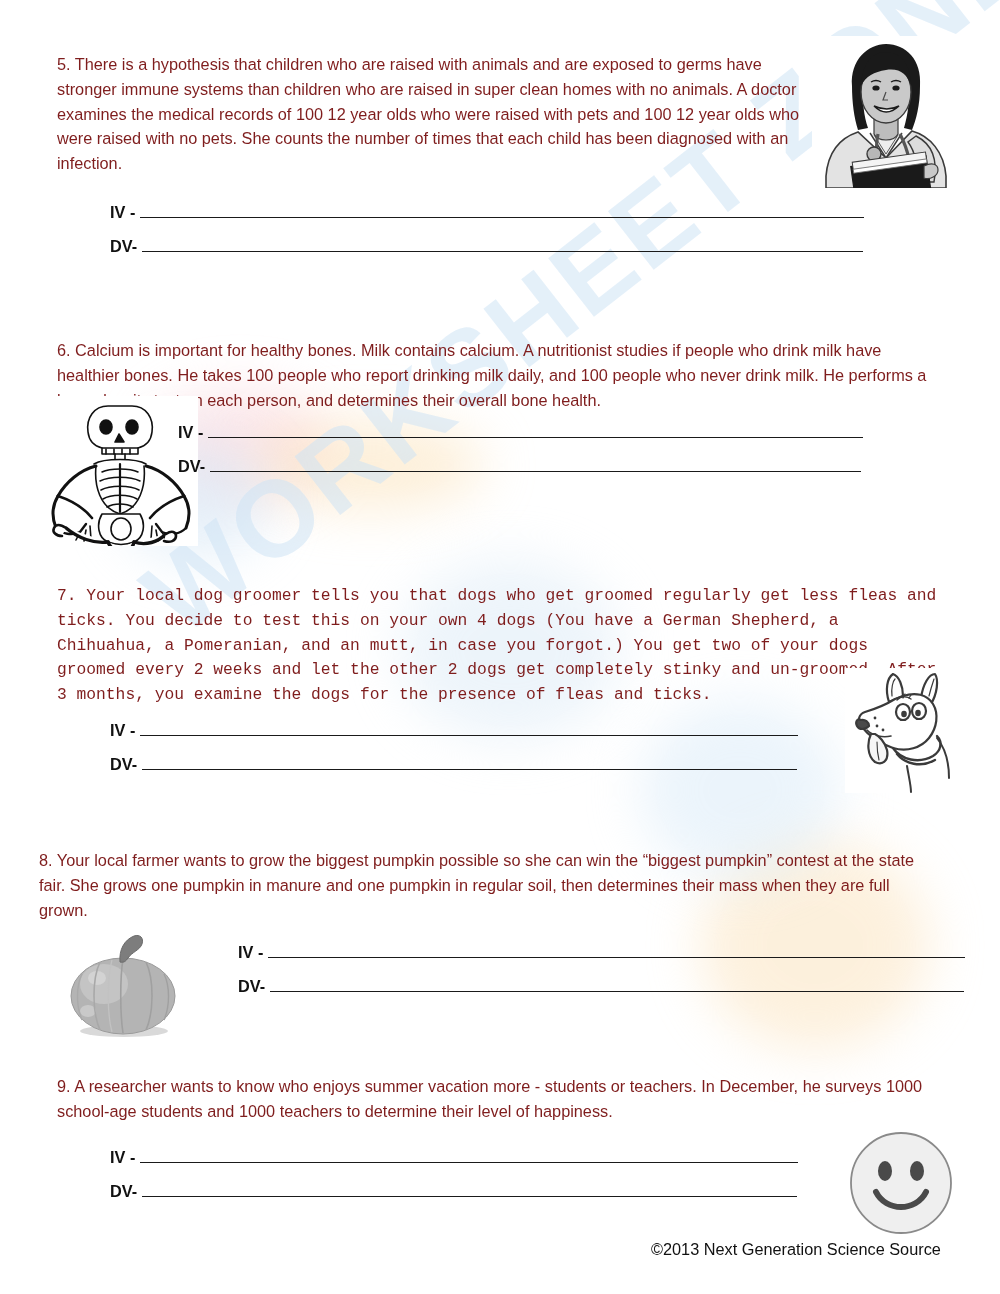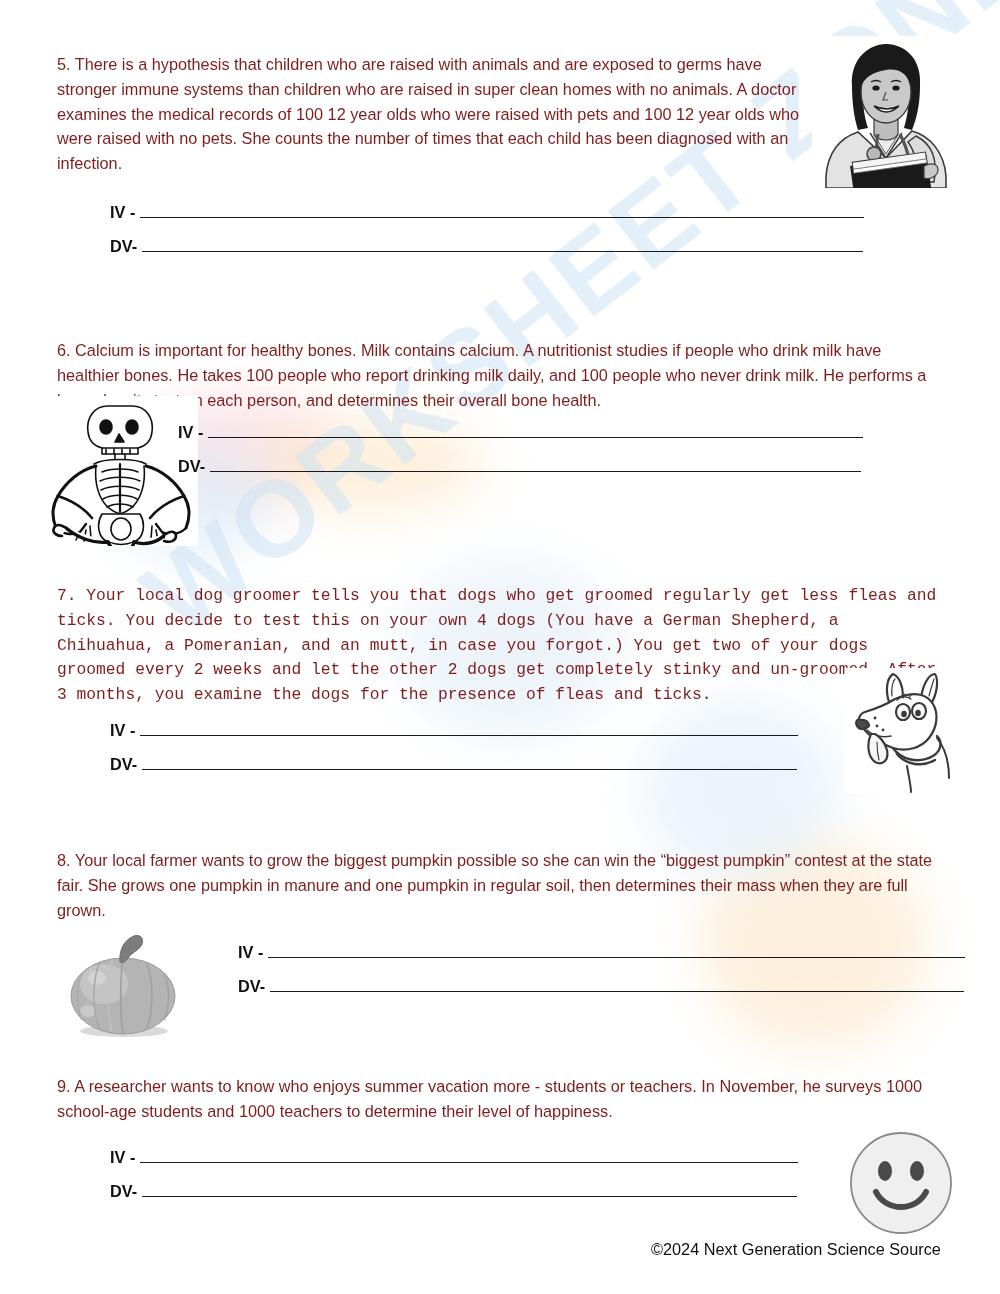--- a/index.html
+++ b/index.html
@@ -299,21 +299,21 @@
       <div class="ans-row">
         <span class="ans-label">IV - </span>
         <span class="ans-line" style="width:658px;"></span>
       </div>
       <div class="ans-row">
         <span class="ans-label">DV- </span>
         <span class="ans-line" style="width:655px;"></span>
       </div>
     </div>
 
-    <div class="q-block" style="left:57px; top:848px; width:882px;">
+    <div class="q-block" style="left:39px; top:848px; width:882px;">
       <div class="q-text">8.  Your local farmer wants to grow the biggest pumpkin possible so she can win the “biggest pumpkin” contest at the state fair.  She grows one pumpkin in manure and one pumpkin in regular soil, then determines their mass when they are full grown.</div>
     </div>
 
     <div class="art" style="left:62px; top:932px;">
       <svg width="122" height="108" viewBox="0 0 122 108">
         <rect x="0" y="0" width="122" height="108" fill="#ffffff"></rect>
 
         <ellipse cx="62" cy="99" rx="44" ry="6" fill="#d9d9d9"></ellipse>
 
         <ellipse cx="61" cy="64" rx="52" ry="38" fill="#b4b4b4" stroke="#9a9a9a" stroke-width="1"></ellipse>
@@ -338,21 +338,21 @@
         <span class="ans-label">IV - </span>
         <span class="ans-line" style="width:697px;"></span>
       </div>
       <div class="ans-row">
         <span class="ans-label">DV- </span>
         <span class="ans-line" style="width:694px;"></span>
       </div>
     </div>
 
     <div class="q-block" style="left:57px; top:1074px; width:882px;">
-      <div class="q-text">9.  A researcher wants to know who enjoys summer vacation more - students or teachers.  In November, he surveys 1000 school-age students and 1000 teachers to determine their level of happiness.</div>
+      <div class="q-text">9.  A researcher wants to know who enjoys summer vacation more - students or teachers.  In December, he surveys 1000 school-age students and 1000 teachers to determine their level of happiness.</div>
     </div>
 
     <div class="art" style="left:846px; top:1128px;">
       <svg width="110" height="110" viewBox="0 0 110 110">
         <rect x="0" y="0" width="110" height="110" fill="#ffffff"></rect>
         <circle cx="55" cy="55" r="50" fill="#efefef" stroke="#8a8a8a" stroke-width="1.8"></circle>
         <ellipse cx="39" cy="43" rx="7" ry="10" fill="#4a4a4a"></ellipse>
         <ellipse cx="71" cy="43" rx="7" ry="10" fill="#4a4a4a"></ellipse>
         <path d="M30 64 C40 84 70 84 80 64" fill="none" stroke="#4a4a4a" stroke-width="6" stroke-linecap="round"></path>
       </svg>
@@ -362,16 +362,16 @@
       <div class="ans-row">
         <span class="ans-label">IV - </span>
         <span class="ans-line" style="width:658px;"></span>
       </div>
       <div class="ans-row">
         <span class="ans-label">DV- </span>
         <span class="ans-line" style="width:655px;"></span>
       </div>
     </div>
 
-    <div class="footer" style="left:651px; top:1240px;">©2024 Next Generation Science Source</div>
+    <div class="footer" style="left:651px; top:1240px;">©2013 Next Generation Science Source</div>
 
   </div>
 </div>
 
 </body></html>

